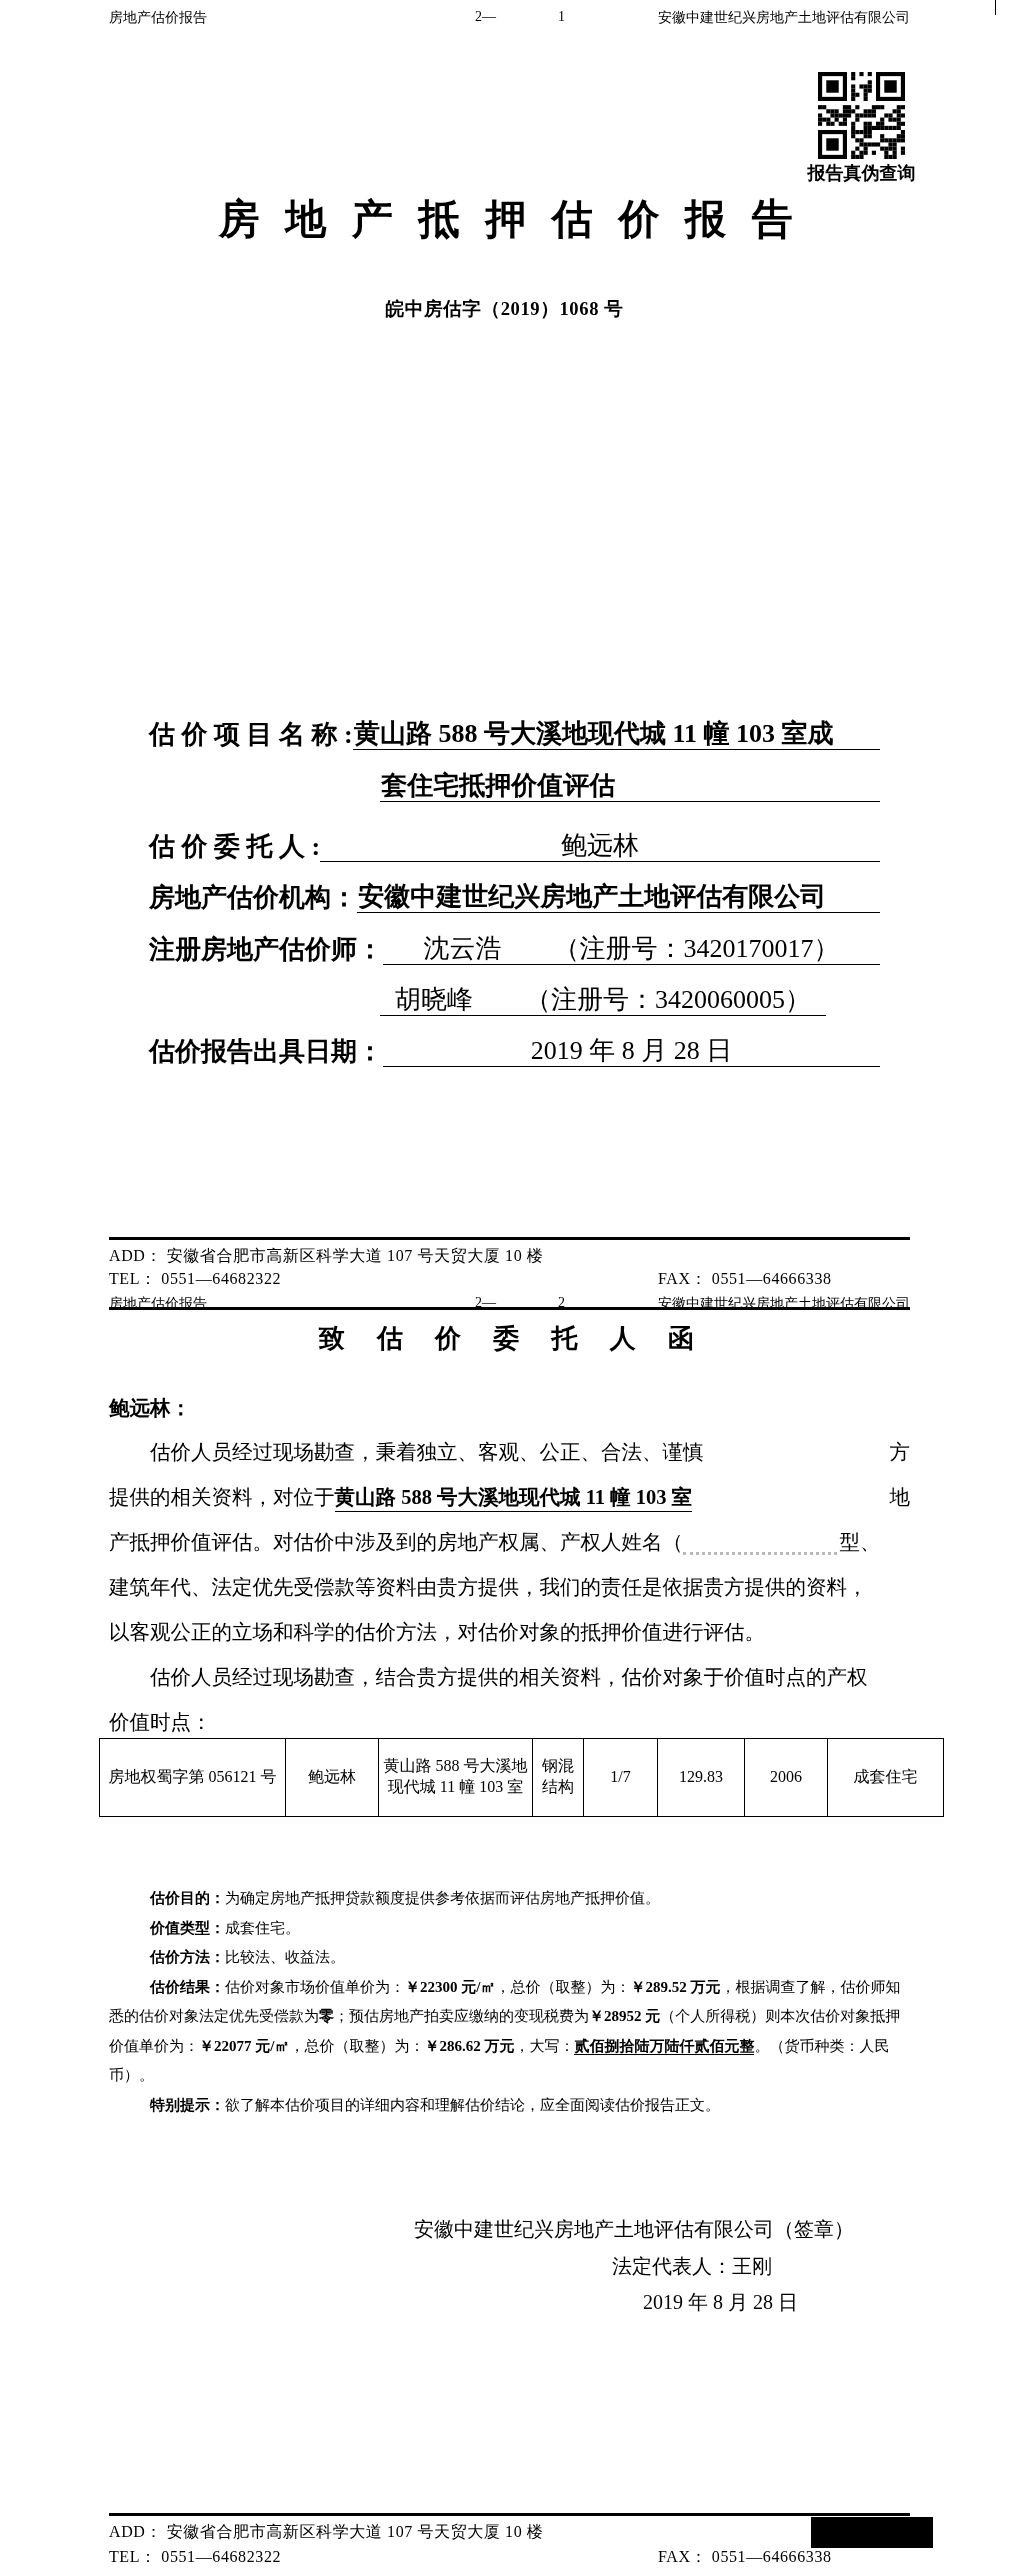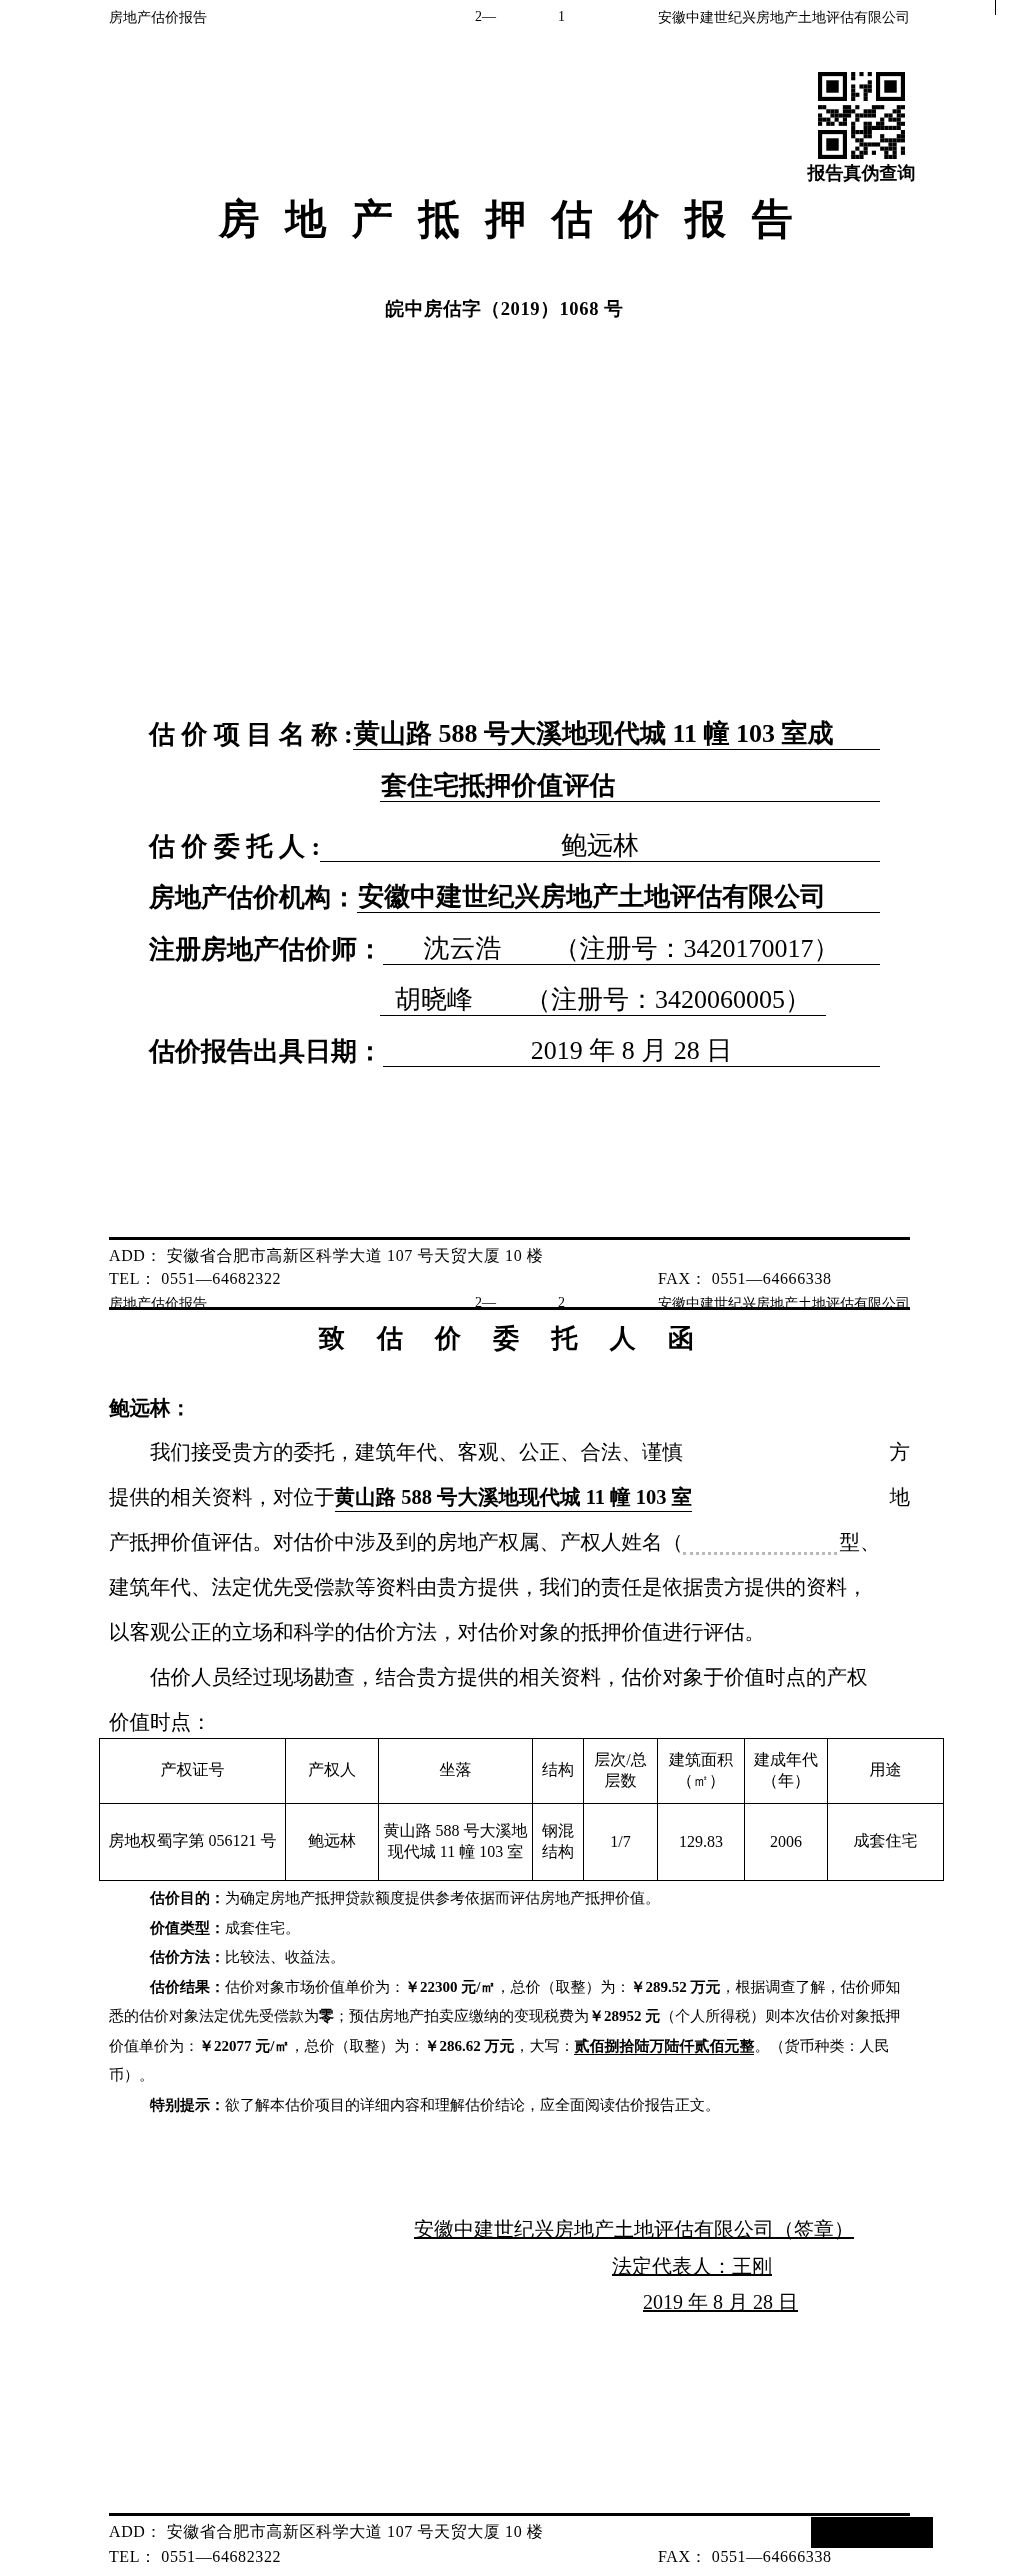--- a/index.html
+++ b/index.html
@@ -50,21 +50,21 @@
   .rtable{position:absolute;left:99px;top:1738px;width:843px;border-collapse:collapse;
           table-layout:fixed;font-size:16px;text-align:center;}
   .rtable th,.rtable td{border:0.6px solid #000;font-weight:normal;padding:1.3px 3.8px;
           vertical-align:middle;overflow:hidden;}
   .rtable th{height:61px;border-bottom:1.3px solid #000;}
   .rtable td{height:74px;}
   
   .items{position:absolute;left:109px;top:1884px;width:801px;font-size:15px;line-height:29.5px;}
   .item{text-indent:41px;}
   
-  .sig{position:absolute;left:109px;width:801px;font-size:20px;text-align:right;white-space:pre;text-decoration:underline;}
+  .sig{position:absolute;left:109px;width:801px;font-size:20px;text-align:right;white-space:pre;}
   .sig.s1{padding-right:56px;box-sizing:border-box;}
   .sig.s2{padding-right:138px;box-sizing:border-box;}
   .sig.s3{padding-right:112px;box-sizing:border-box;}
   .blackbox{position:absolute;left:811px;top:2517px;width:122px;height:31px;background:#000;}
 </style>
 </head>
 <body>
 
 <div class="page">
 
@@ -265,51 +265,41 @@
     <span class="h-pt">2—</span>
     <span class="h-pn">2</span>
     <span class="h-co">安徽中建世纪兴房地产土地评估有限公司</span>
   </div>
   <div class="rule" style="top:1307px"></div>
 
   <div class="ltitle">致  估  价  委  托  人  函</div>
   <div class="salut">鲍远林：</div>
 
   <div class="llines">
-    <div class="lline ind"><span>我们接受贵方的委托，建筑年代、客观、公正、合法、谨慎</span><span class="gap"></span><span>方</span></div>
+    <div class="lline ind"><span>估价人员经过现场勘查，秉着独立、客观、公正、合法、谨慎</span><span class="gap"></span><span>方</span></div>
     <div class="lline"><span>提供的相关资料，对位于</span><span class="b u">黄山路 588 号大溪地现代城 11 幢 103 室</span><span class="gap"></span><span>地</span></div>
     <div class="lline l2"><span>产抵押价值评估。对估价中涉及到的房地产权属、产权人姓名（</span><span class="faint"></span><span class="gap"></span><span>型、</span></div>
     <div class="lline"><span>建筑年代、法定优先受偿款等资料由贵方提供，我们的责任是依据贵方提供的资料，</span></div>
     <div class="lline"><span>以客观公正的立场和科学的估价方法，对估价对象的抵押价值进行评估。</span></div>
     <div class="lline ind"><span>估价人员经过现场勘查，结合贵方提供的相关资料，估价对象于价值时点的产权</span></div>
     <div class="lline"><span>价值时点：</span></div>
   </div>
 
   <table class="rtable">
     <colgroup>
       <col style="width:186px">
         <col style="width:93px">
         <col style="width:154px">
         <col style="width:51px">
       <col style="width:74px">
         <col style="width:87px">
         <col style="width:83px">
         <col style="width:116px">
     </colgroup>
     <tbody>
-        <tr>
-      <th>产权证号</th>
-      <th>产权人</th>
-      <th>坐落</th>
-      <th>结构</th>
-      <th>层次/总层数</th>
-      <th>建筑面积（㎡）</th>
-      <th>建成年代（年）</th>
-      <th>用途</th>
-    </tr>
     <tr>
       <td>房地权蜀字第 056121 号</td>
       <td>鲍远林</td>
       <td>黄山路 588 号大溪地现代城 11 幢 103 室</td>
       <td>钢混结构</td>
       <td>1/7</td>
       <td>129.83</td>
       <td>2006</td>
       <td>成套住宅</td>
     </tr>

